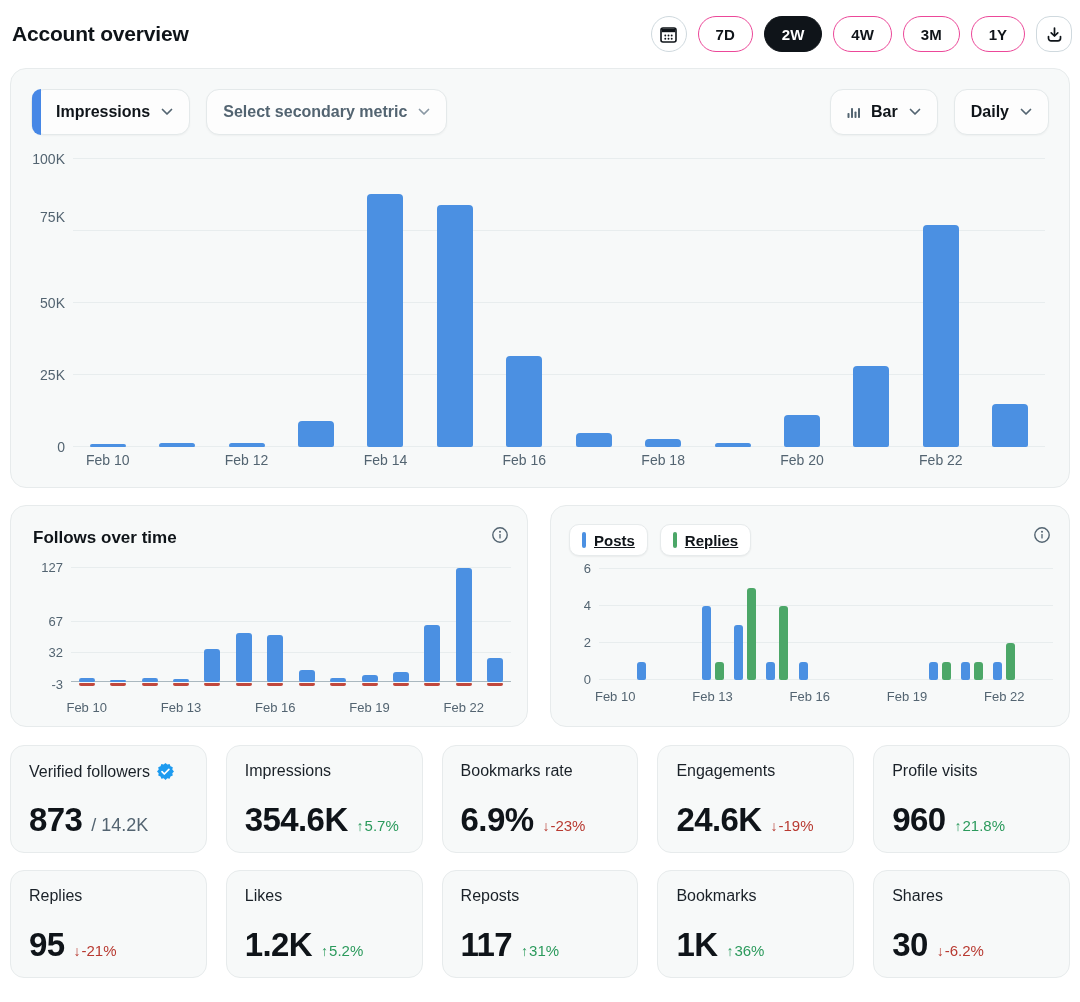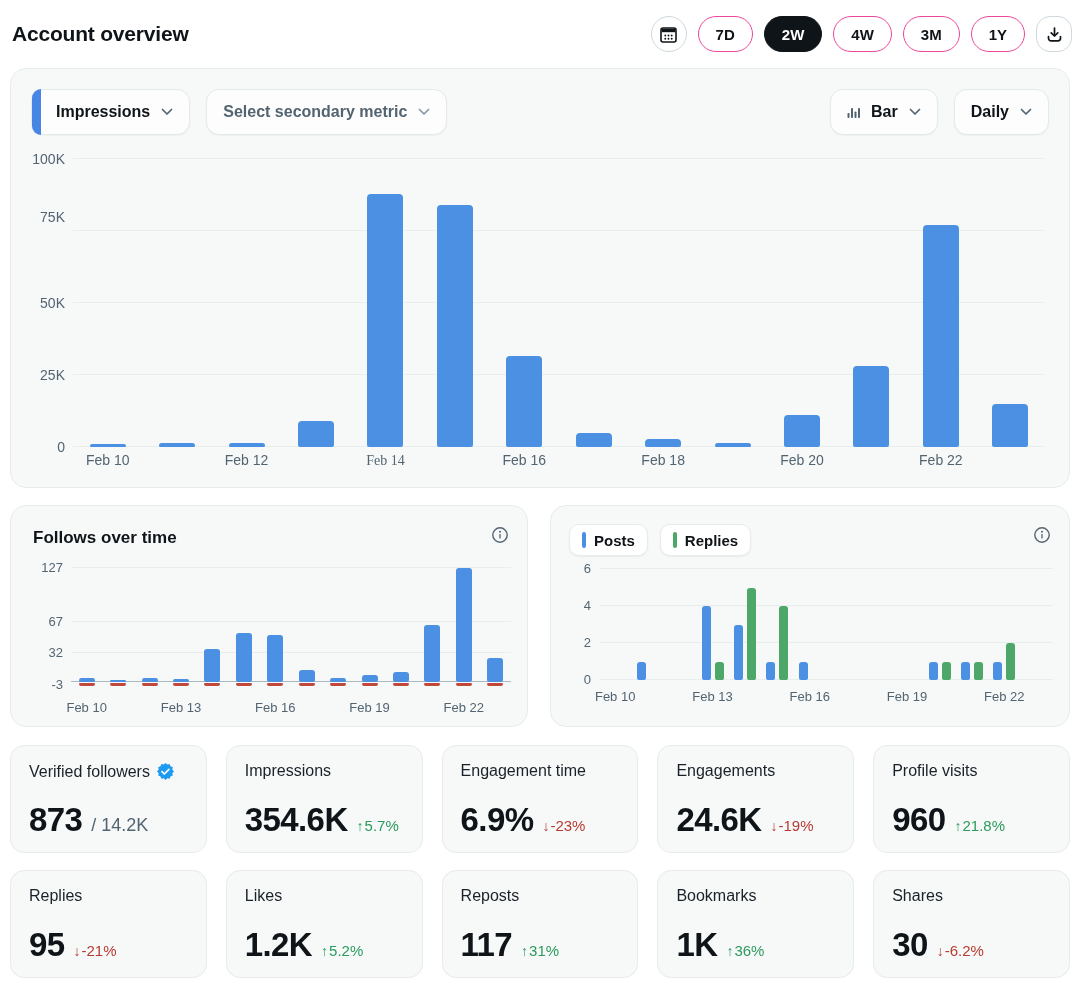--- a/index.html
+++ b/index.html
@@ -32,21 +32,21 @@
     width:9px; background:#4687e6; border-radius:13px 0 0 13px; }
   .tbtn.muted { color:#536471; font-weight:600; }
   #toolbar-right { margin-left:auto; display:flex; gap:16px; }
 
   #mid-row { display:flex; gap:22px; margin:17px 10px 0;border-radius:29px; }
   #follows-panel { width:518px; height:222px; }
   #activity-panel { flex:1; height:222px; }
   .panel-title { position:absolute; top:22px; left:22px; font-size:17px; font-weight:700; }
   .info-btn { position:absolute; top:18px; right:16px; background:none; border:none; cursor:pointer;
     display:flex; padding:2px; }
-  #legend-row { position:absolute; top:18px; left:18px; display:flex; gap:12px; }
+  #legend-row { position:absolute; top:18px; left:18px; display:flex; gap:12px;text-decoration:underline; }
   .chip { display:flex; align-items:center; gap:8px; height:32px; padding:0 12px; background:#fff;
     border:1px solid #e7ebec; border-radius:10px; font-family:inherit; font-size:15px;
     font-weight:700; color:#0f1419; cursor:pointer; box-shadow:0 1px 2px rgba(15,20,25,0.06); }
   .chip .swatch { width:4px; height:16px; border-radius:2px; }
 
   
   .chart { position:relative; }
   #main-chart { margin-top:24px; height:310px; }
   #follows-chart { position:absolute; left:14px; right:14px; top:50px; }
   #activity-chart { position:absolute; left:14px; right:14px; top:56px; }
@@ -183,21 +183,21 @@
       <div class="bar" style="width: 36px; left: 475.286px; height: 90.72px; background: rgb(75, 144, 226); bottom: 22px; border-radius: 4px 4px 2px 2px;"></div>
       <div class="bar" style="width: 36px; left: 544.714px; height: 14.4px; background: rgb(75, 144, 226); bottom: 22px; border-radius: 4px 4px 2px 2px;"></div>
       <div class="bar" style="width: 36px; left: 614.143px; height: 7.776px; background: rgb(75, 144, 226); bottom: 22px; border-radius: 4px 4px 2px 2px;"></div>
       <div class="bar" style="width: 36px; left: 683.571px; height: 4.032px; background: rgb(75, 144, 226); bottom: 22px; border-radius: 4px 4px 2px 2px;"></div>
       <div class="bar" style="width: 36px; left: 753px; height: 31.68px; background: rgb(75, 144, 226); bottom: 22px; border-radius: 4px 4px 2px 2px;"></div>
       <div class="bar" style="width: 36px; left: 822.429px; height: 80.64px; background: rgb(75, 144, 226); bottom: 22px; border-radius: 4px 4px 2px 2px;"></div>
       <div class="bar" style="width: 36px; left: 891.857px; height: 221.76px; background: rgb(75, 144, 226); bottom: 22px; border-radius: 4px 4px 2px 2px;"></div>
       <div class="bar" style="width: 36px; left: 961.286px; height: 43.2px; background: rgb(75, 144, 226); bottom: 22px; border-radius: 4px 4px 2px 2px;"></div>
       <div class="xtick" style="left: 36.7143px; width: 80px; bottom: 0px; font-size: 14px;">Feb 10</div>
       <div class="xtick" style="left: 175.571px; width: 80px; bottom: 0px; font-size: 14px;">Feb 12</div>
-      <div class="xtick" style="left: 314.429px; width: 80px; bottom: 0px; font-size: 14px; font-family: Liberation Serif, serif;">Feb 14</div>
+      <div class="xtick" style="left: 314.429px; width: 80px; bottom: 0px; font-size: 14px;">Feb 14</div>
       <div class="xtick" style="left: 453.286px; width: 80px; bottom: 0px; font-size: 14px;">Feb 16</div>
       <div class="xtick" style="left: 592.143px; width: 80px; bottom: 0px; font-size: 14px;">Feb 18</div>
       <div class="xtick" style="left: 731px; width: 80px; bottom: 0px; font-size: 14px;">Feb 20</div>
       <div class="xtick" style="left: 869.857px; width: 80px; bottom: 0px; font-size: 14px;">Feb 22</div>
     </div>
 </section>
 
 <div id="mid-row">
   <section id="follows-panel" class="panel">
     <div class="panel-title">Follows over time</div>
@@ -327,21 +327,21 @@
       <div class="card-label">
         <span>Impressions</span>
       </div>
       <div class="card-value-row">
         <span class="card-value">354.6K</span>
         <span class="delta up"><span class="arrow">↑</span><span>5.7%</span></span>
       </div>
     </div>
     <div class="card">
       <div class="card-label">
-        <span>Engagement time</span>
+        <span>Bookmarks rate</span>
       </div>
       <div class="card-value-row">
         <span class="card-value">6.9%</span>
         <span class="delta down"><span class="arrow">↓</span><span>-23%</span></span>
       </div>
     </div>
     <div class="card">
       <div class="card-label">
         <span>Engagements</span>
       </div>

